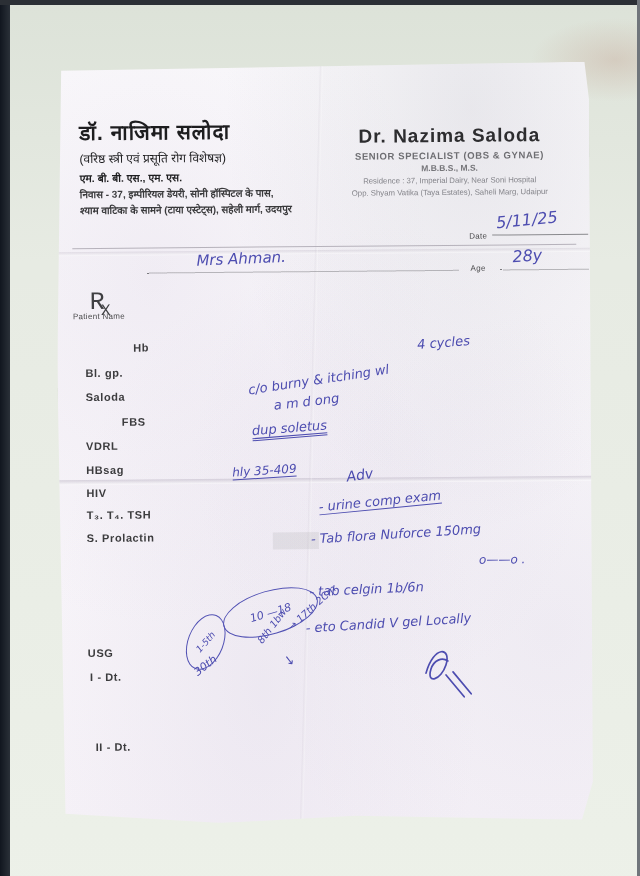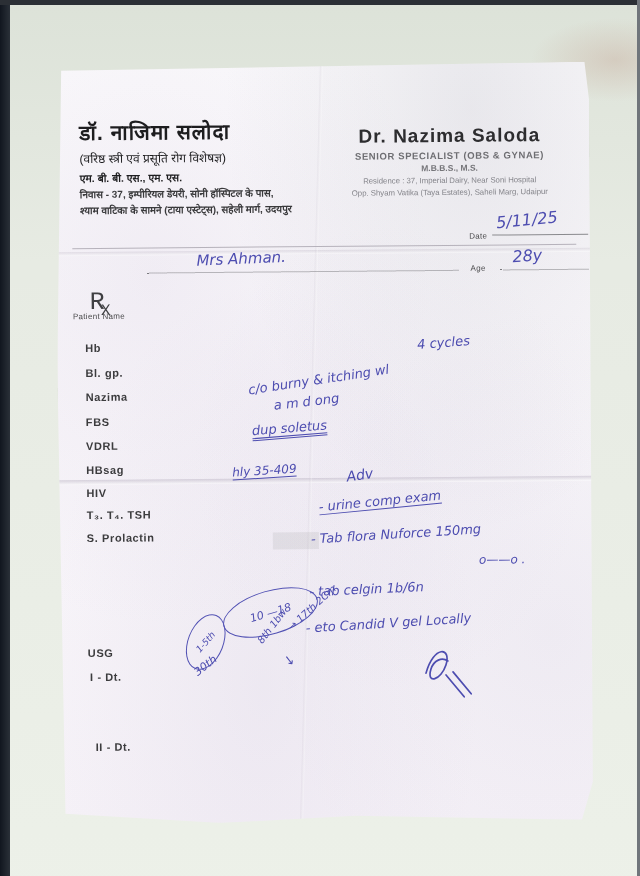--- a/index.html
+++ b/index.html
@@ -93,24 +93,24 @@
 
     <span class="lbl" style="left:16px;top:200px;margin-top:46px;">Patient Name</span>
     <div class="dotline" style="left:90px;top:207px;width:312px;"></div>
     <span class="ink" style="left:140px;top:185px;font-size:15px;transform:rotate(-2deg);">Mrs Ahman.</span>
     <span class="lbl" style="left:414px;top:201px;">Age</span>
     <div class="dotline" style="left:444px;top:207px;width:88px;"></div>
     <span class="ink" style="left:456px;top:184px;font-size:16px;transform:rotate(-3deg);">28y</span>
 
     <div class="rx"><span>R</span><span class="rx-x">X</span></div>
 
-    <span class="test" style="top:276px;">Hb</span>
+    <span class="test" style="top:276px;margin-left:48px;">Hb</span>
     <span class="test" style="top:301px;">Bl. gp.</span>
-    <span class="test" style="top:325px;">Nazima</span>
-    <span class="test" style="top:350px;">FBS</span>
+    <span class="test" style="top:325px;">Saloda</span>
+    <span class="test" style="top:350px;margin-left:36px;">FBS</span>
     <span class="test" style="top:374px;">VDRL</span>
     <span class="test" style="top:398px;">HBsag</span>
     <span class="test" style="top:421px;">HIV</span>
     <span class="test" style="top:443px;">T₃. T₄. TSH</span>
     <span class="test" style="top:466px;">S. Prolactin</span>
     <span class="test" style="top:581px;text-align:center;">USG</span>
     <span class="test" style="top:605px;left:30px;font-weight:600;">I - Dt.</span>
     <span class="test" style="top:675px;left:35px;font-weight:600;">II - Dt.</span>
 
     <span class="ink" style="left:360px;top:272px;font-size:13px;transform:rotate(-4deg);">4 cycles</span>

